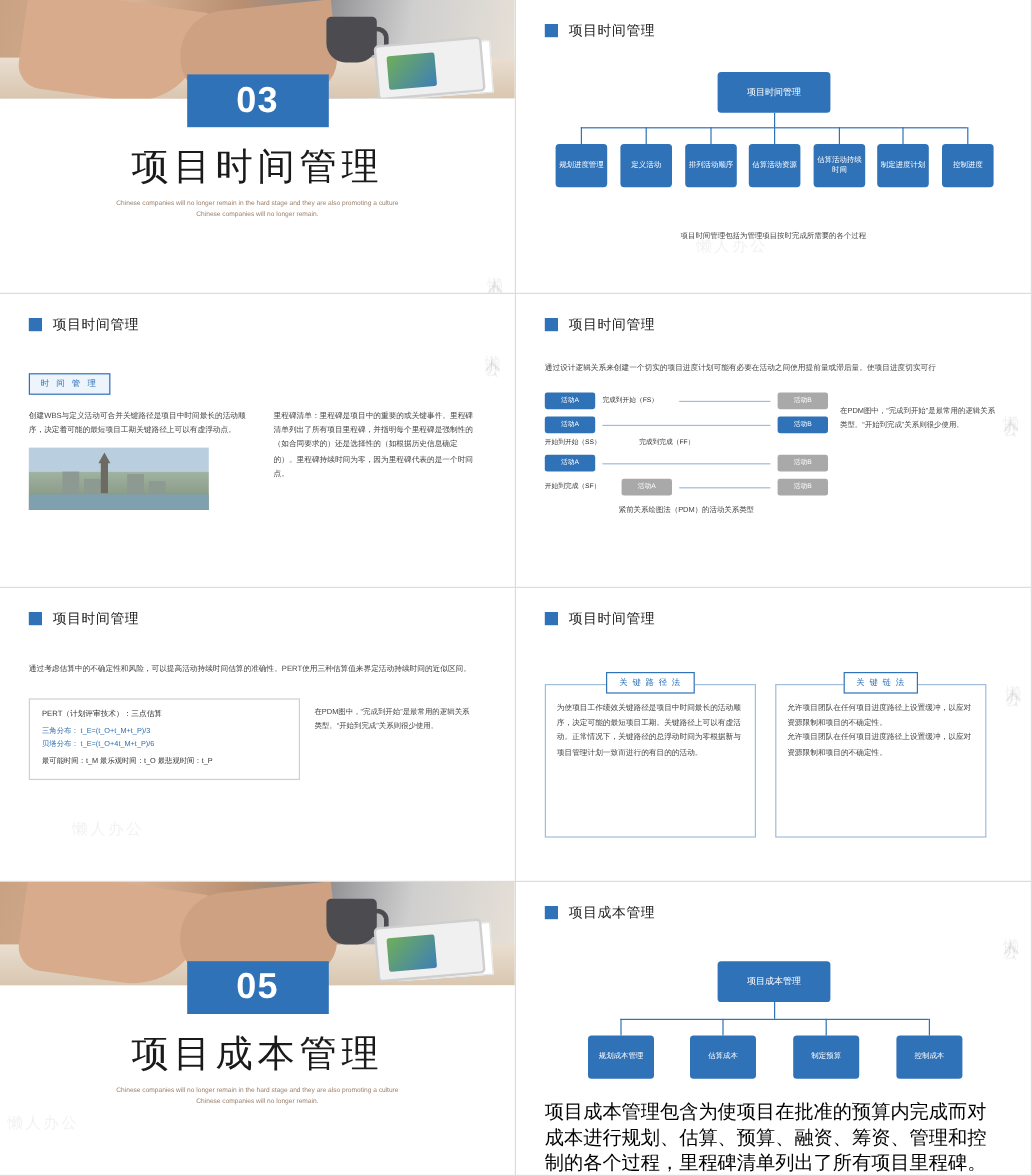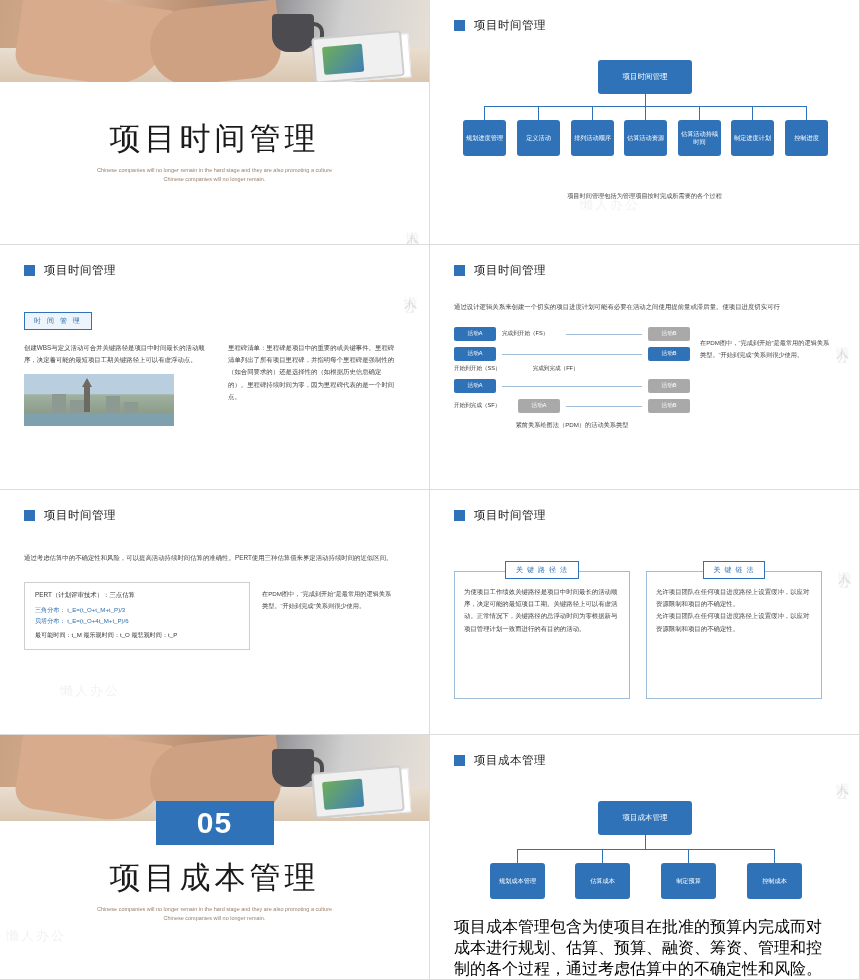--- a/index.html
+++ b/index.html
@@ -166,20 +166,21 @@
         <div class="arm1"></div>
         <div class="arm2"></div>
         <div class="paper">
             <i></i>
             <i></i>
             <i></i>
           </div>
         <div class="cup"></div>
         <div class="tablet"></div>
       </div>
+      <div class="num-badge">03</div>
       <div class="cover-title">项目时间管理</div>
       <div class="cover-sub">Chinese  companies  will no longer remain in the hard stage and they are also promoting a culture Chinese  companies  will no longer remain.</div>
       <div class="wm r" style="right:8px; bottom:16px;">懒人办公</div>
     </div>
 
     <div class="slide">
       <div class="hdr">
         <span class="mark"></span>
         <span class="txt">项目时间管理</span>
       </div>
@@ -366,19 +367,19 @@
           <div class="conn" style="left:63px;  top:62px; width:1px; height:14px;"></div>
           <div class="conn" style="left:148px; top:62px; width:1px; height:14px;"></div>
           <div class="conn" style="left:234px; top:62px; width:1px; height:14px;"></div>
           <div class="conn" style="left:320px; top:62px; width:1px; height:14px;"></div>
 
           <div class="node" style="position:absolute; left:36px;  top:76px; width:55px; height:36px;">规划成本管理</div>
           <div class="node" style="position:absolute; left:121px; top:76px; width:55px; height:36px;">估算成本</div>
           <div class="node" style="position:absolute; left:207px; top:76px; width:55px; height:36px;">制定预算</div>
           <div class="node" style="position:absolute; left:293px; top:76px; width:55px; height:36px;">控制成本</div>
         </div>
-        <div class="para" style="margin-top:2px;">项目成本管理包含为使项目在批准的预算内完成而对成本进行规划、估算、预算、融资、筹资、管理和控制的各个过程，通过考虑估算中的不确定性和风险。</div>
+        <div class="para" style="margin-top:2px;">项目成本管理包含为使项目在批准的预算内完成而对成本进行规划、估算、预算、融资、筹资、管理和控制的各个过程，里程碑清单列出了所有项目里程碑。</div>
       </div>
       <div class="wm r" style="right:8px; top:36px;">懒人办公</div>
     </div>
 
   </div>
 </div>
 
 </body></html>

